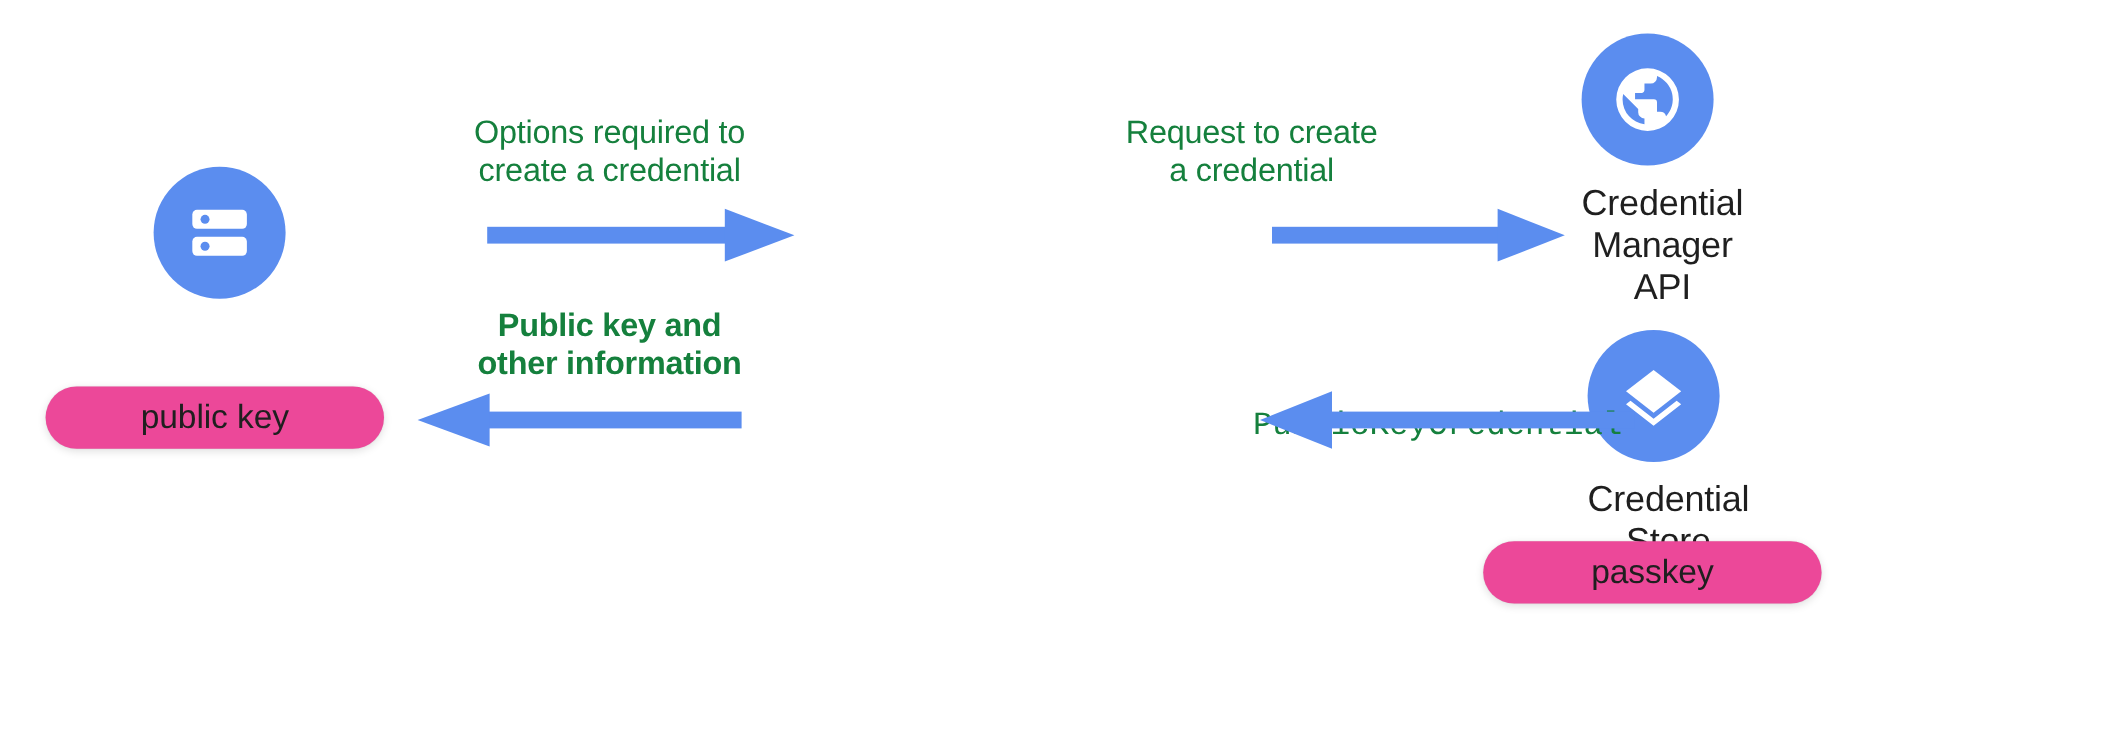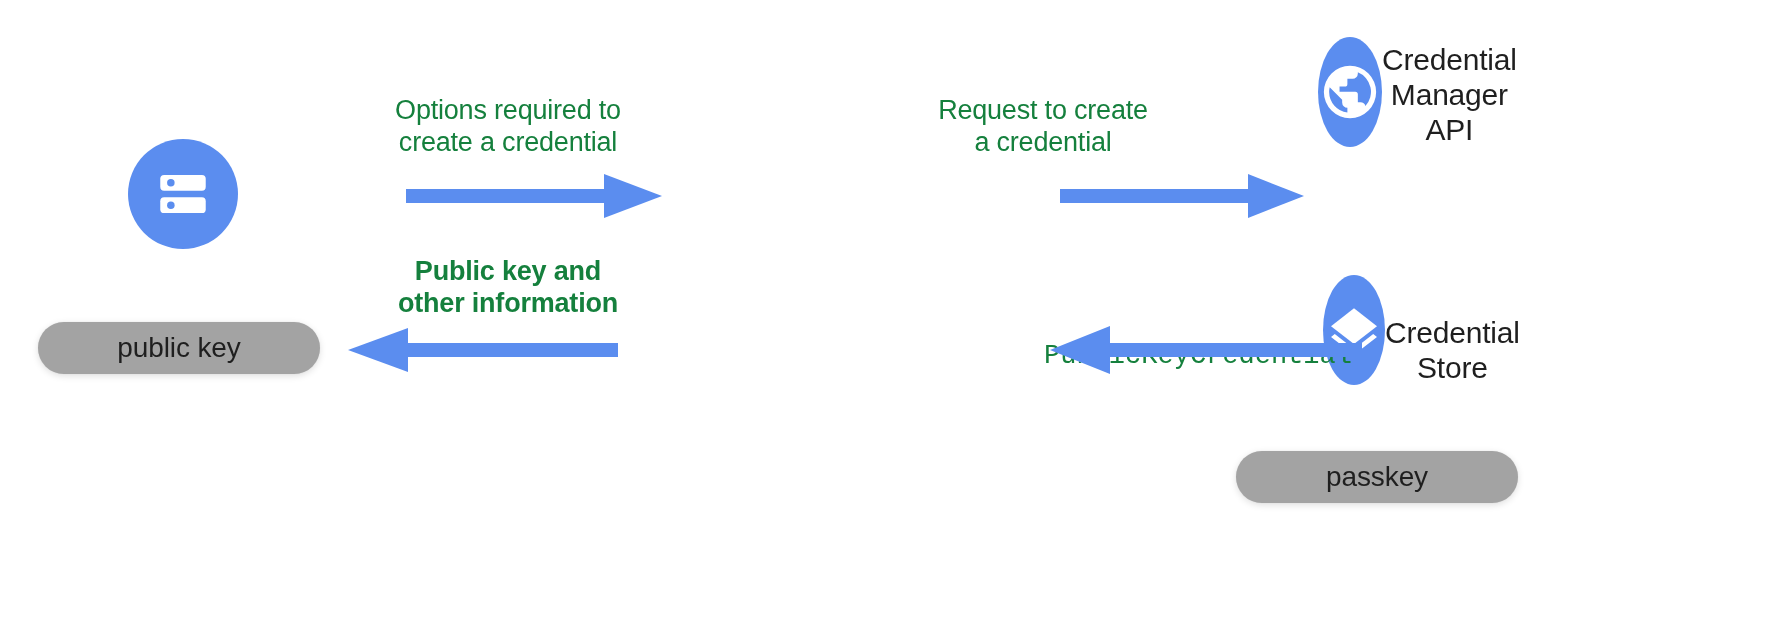--- a/index.html
+++ b/index.html
@@ -16,21 +16,22 @@
     width: 1770px;
     height: 622px;
     background: #ffffff;
     overflow: hidden;
   }
 
   
   .node {
     position: absolute;
     display: flex;
-    align-items: flex-end;
+    flex-direction: column;
+    align-items: flex-start;
   }
   .node-icon {
     border-radius: 50%;
     background: #5b8def;
     display: flex;
     align-items: center;
     justify-content: center;
   }
   .node-icon svg { display: block; }
   .node-label {
@@ -42,21 +43,21 @@
     letter-spacing: -0.2px;
     white-space: pre-line;
   }
 
   
   .chip {
     position: absolute;
     display: flex;
     align-items: center;
     justify-content: center;
-    background: #a3a3a3;
+    background: #ec4899;
     border-radius: 999px;
     box-shadow: 0 2px 7px rgba(0,0,0,0.13), 0 0 1px rgba(0,0,0,0.12);
     color: #1f1f1f;
     font-size: 28px;
     letter-spacing: -0.1px;
   }
 
   
   .arrow-label {
     position: absolute;

